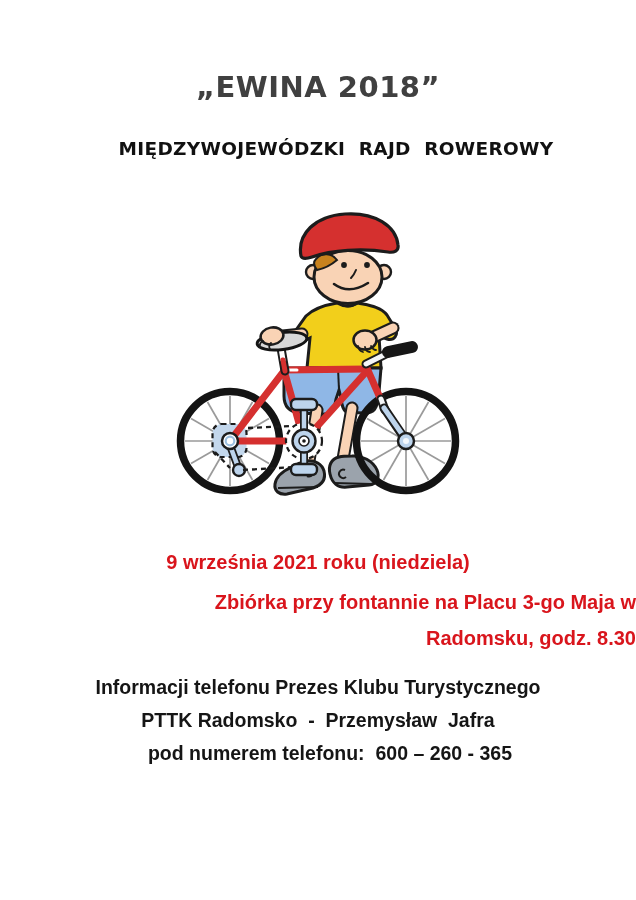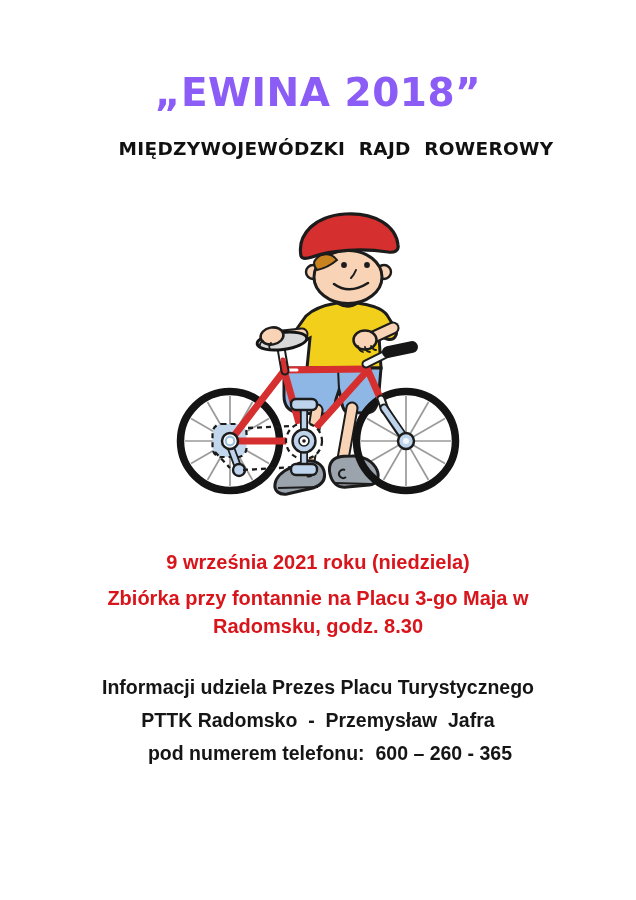--- a/index.html
+++ b/index.html
@@ -6,31 +6,31 @@
   body{
     width:636px;height:900px;position:relative;overflow:hidden;
     background:#ffffff;
     font-family:"DejaVu Sans","Liberation Sans",sans-serif;
   }
   .txt{
     position:absolute;left:0;right:0;text-align:center;
     font-weight:bold;white-space:pre-wrap;margin:0;
   }
   .title{
-    top:70px;font-size:39px;letter-spacing:0.5px;color:#8b5cf6;
+    top:70px;font-size:29px;letter-spacing:0.5px;color:#404040;
     font-family:"DejaVu Sans","Liberation Sans",sans-serif;
   }
   .subtitle{
     top:138px;font-size:18.5px;letter-spacing:0.3px;color:#111111;
     font-family:"DejaVu Sans","Liberation Sans",sans-serif;
     padding-left:36px;
   }
   .red-body{color:#d9151c;font-family:"Liberation Sans",sans-serif;}
   .date-line{top:551px;font-size:20px;}
-  .meeting-line{top:584px;font-size:20px;line-height:28px;}
+  .meeting-line{top:584px;font-size:20px;line-height:36px;text-align:right;}
   .black-body{color:#151515;font-family:"Liberation Sans",sans-serif;}
   .info1{top:676px;font-size:19.5px;}
   .info2{top:709px;font-size:19.5px;}
   .info3{top:742px;font-size:19.5px;margin-left:24px;}
   .illu{position:absolute;left:160px;top:200px;width:320px;height:310px;}
 </style>
 </head>
 <body>
 
 <h1 class="txt title">„EWINA 2018”</h1>
@@ -161,15 +161,15 @@
     <path d="M263,341 q-4,2 -3,6 M271,343 q-3,3 -1,6" fill="none" stroke="#1c1c1c" stroke-width="1.8" stroke-linecap="round"></path>
     <ellipse cx="365" cy="340" rx="11.5" ry="9.5" fill="#f9d3b5" stroke="#1c1c1c" stroke-width="2.5"></ellipse>
     <path d="M358,346 q1,5 5,6 M365,347 q1,5 5,5 M371,346 q2,4 5,4" fill="none" stroke="#1c1c1c" stroke-width="1.8" stroke-linecap="round"></path>
   </g>
 </svg>
 
 <p class="txt red-body date-line">9 września 2021 roku (niedziela)</p>
 <p class="txt red-body meeting-line">Zbiórka przy fontannie na Placu 3-go Maja w
 Radomsku, godz. 8.30</p>
 
-<p class="txt black-body info1">Informacji udziela Prezes Placu Turystycznego</p>
+<p class="txt black-body info1">Informacji telefonu Prezes Klubu Turystycznego</p>
 <p class="txt black-body info2">PTTK Radomsko  -  Przemysław  Jafra</p>
 <p class="txt black-body info3">pod numerem telefonu:  600 – 260 - 365</p>
 
 </body></html>

